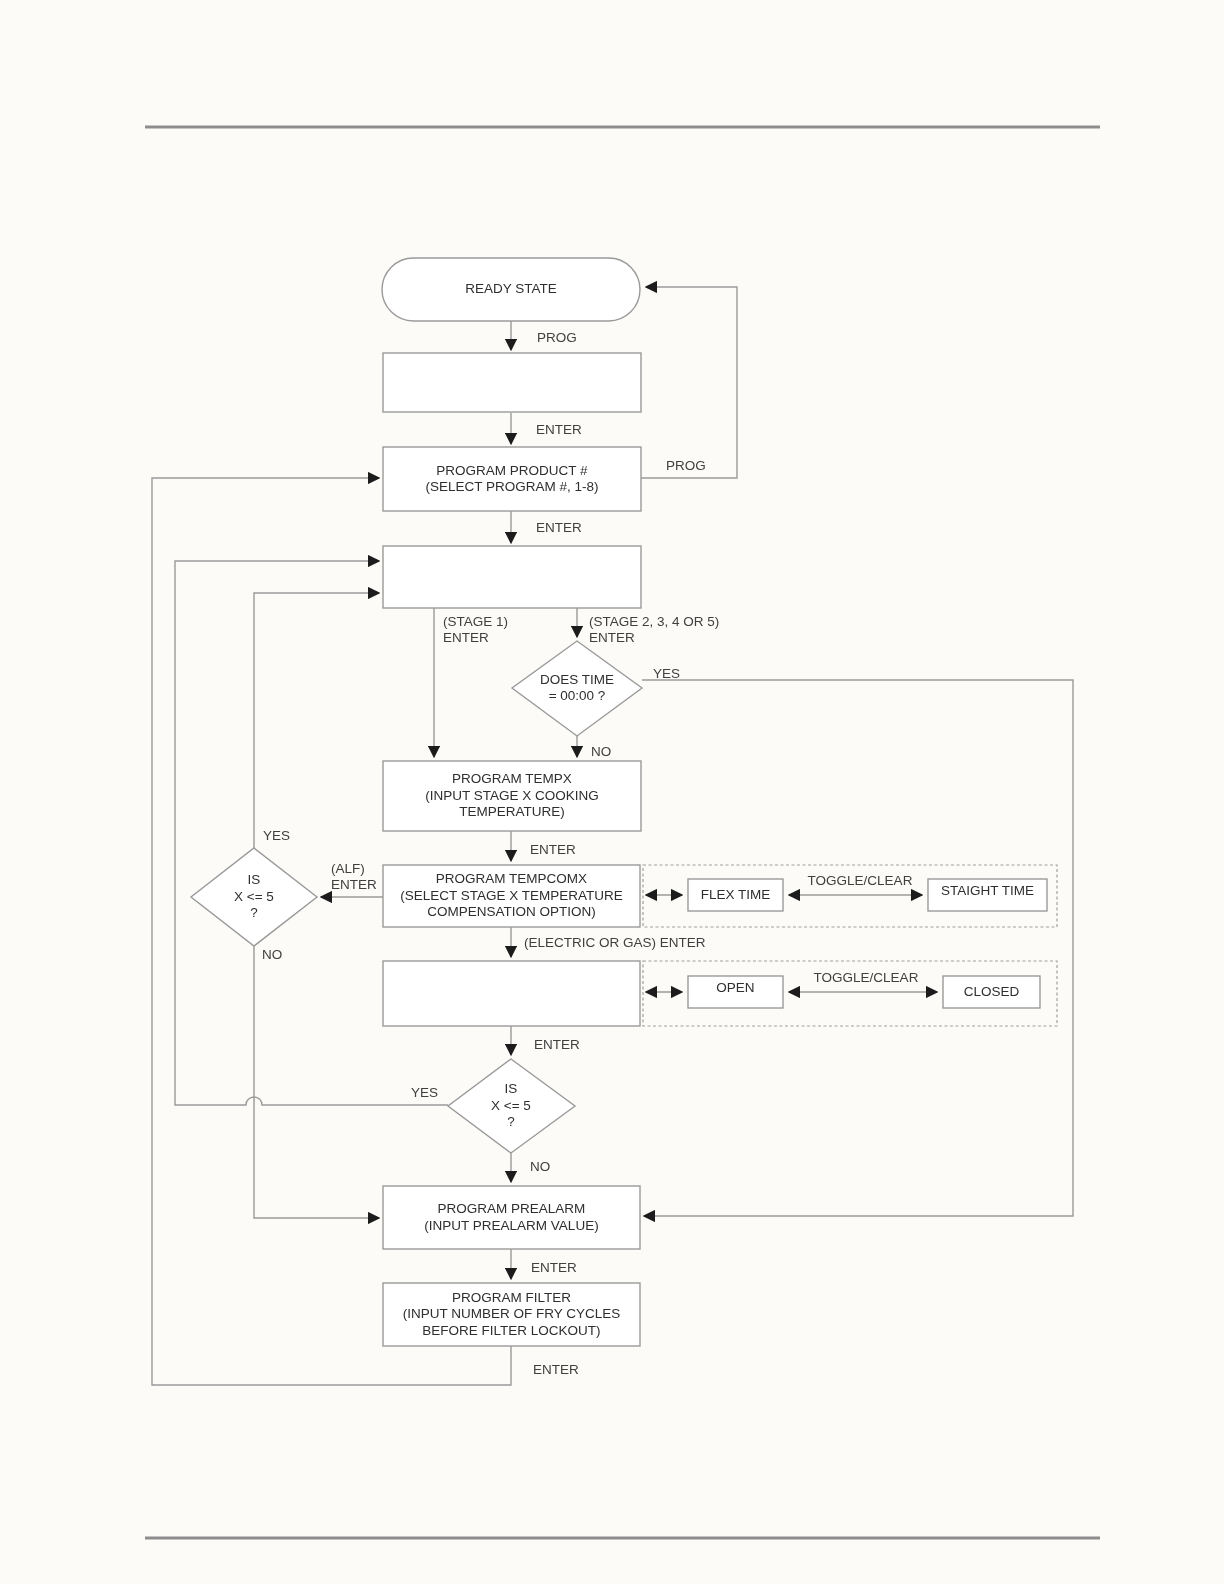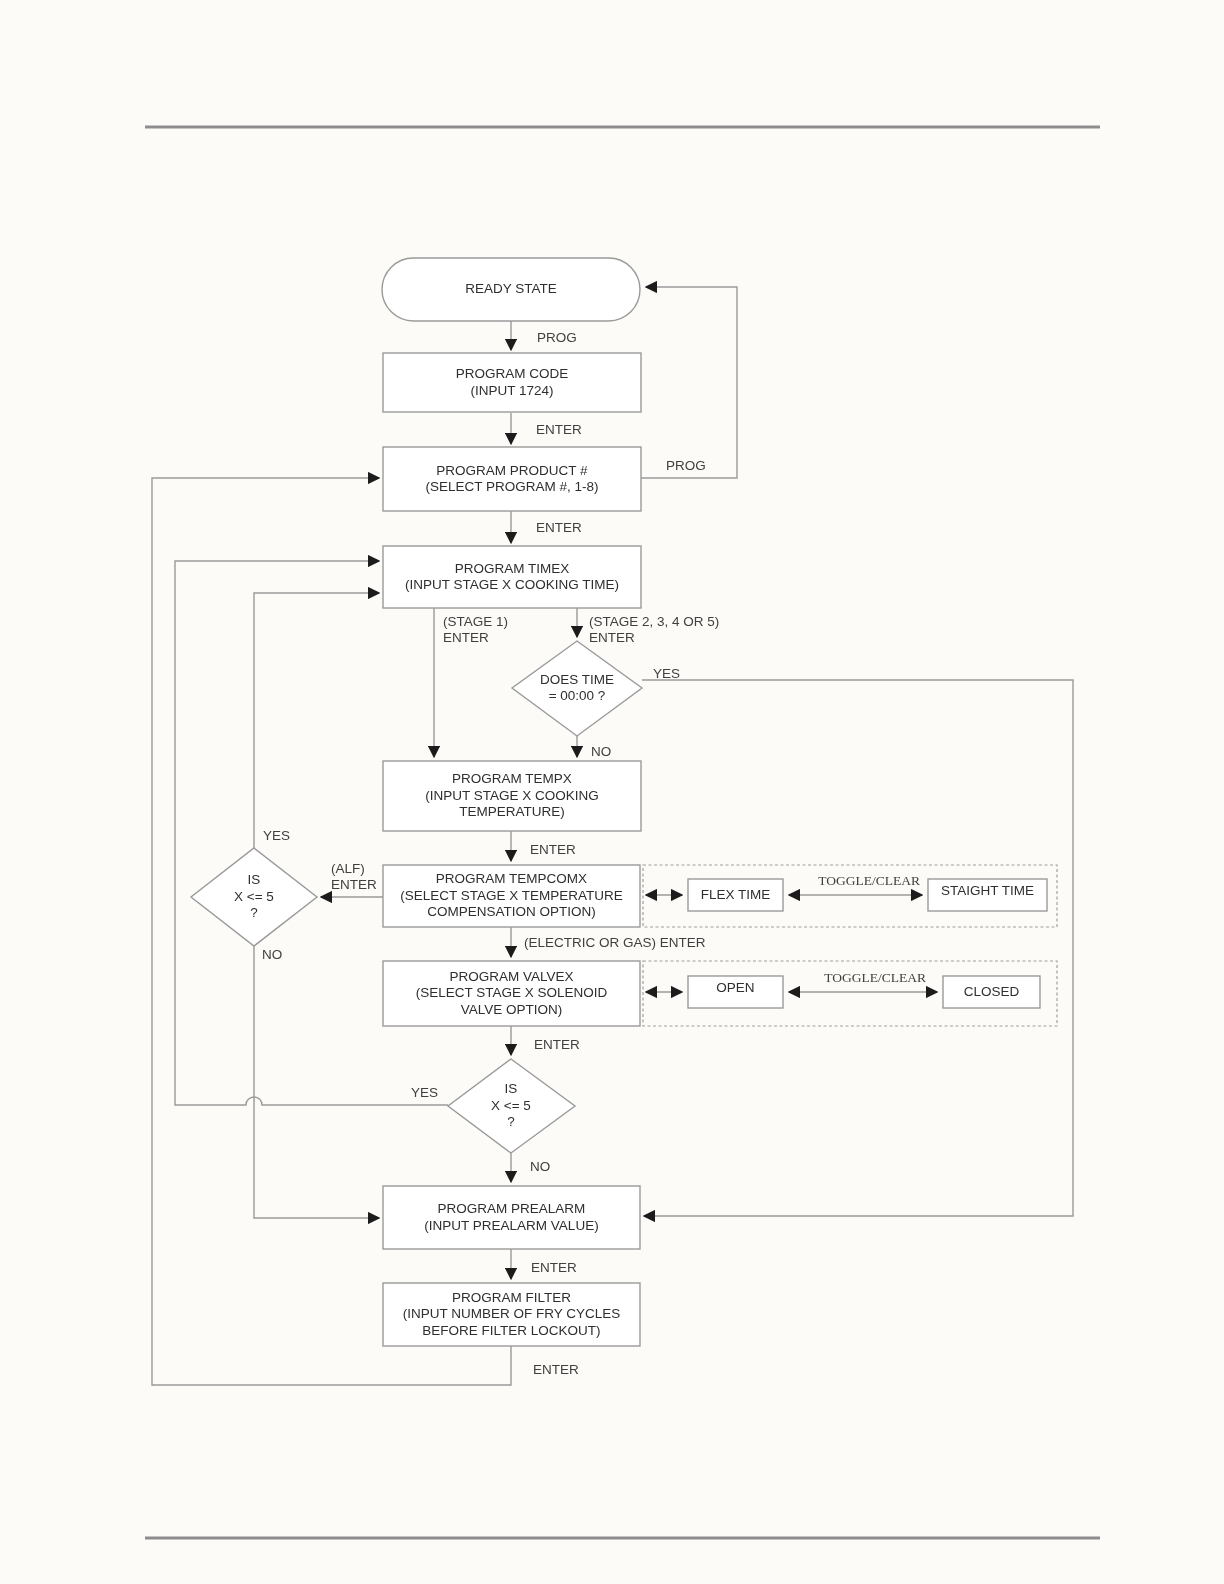--- a/index.html
+++ b/index.html
@@ -14,21 +14,21 @@
   svg.layer{position:absolute;left:0;top:0;}
   .node-label{
     position:absolute;display:flex;align-items:center;justify-content:center;
     text-align:center;white-space:pre-line;
     font-size:13.5px;line-height:16.5px;color:#2f2f2f;
   }
   .edge-label{
     position:absolute;white-space:pre-line;
     font-size:13.5px;line-height:15.5px;color:#404040;text-align:left;
   }
-  .edge-label.center{text-align:right;font-family:Liberation Serif, serif;}
+  .edge-label.center{text-align:center;}
 </style>
 </head>
 <body>
 
 <div id="stage">
 
   <svg class="layer" width="1224" height="1584" viewBox="0 0 1224 1584">
     <defs>
       <marker id="arw" viewBox="0 0 10 10" refX="9" refY="5" markerWidth="9" markerHeight="9" orient="auto-start-reverse">
         <path d="M0 0 L10 5 L0 10 z" fill="#1c1c1c"></path>
@@ -83,39 +83,32 @@
       <rect x="383" y="1267" width="257" height="63"></rect>
     </g>
 
     <g fill="none" stroke="#a0a0a0" stroke-width="1.2" stroke-dasharray="3 2.5">
       <rect x="643" y="849" width="414" height="62"></rect>
       <rect x="643" y="945" width="414" height="65"></rect>
     </g>
   </svg>
 
   <div class="node-label" style="left:382px;top:242px;width:258px;height:63px">READY STATE</div>
-  <div class="node-label" style="left:383px;top:337px;width:258px;height:59px">PROGRAM CODE
-(INPUT 1724)</div>
   <div class="node-label" style="left:383px;top:431px;width:258px;height:64px">PROGRAM PRODUCT #
 (SELECT PROGRAM #, 1-8)</div>
-  <div class="node-label" style="left:383px;top:530px;width:258px;height:62px">PROGRAM TIMEX
-(INPUT STAGE X COOKING TIME)</div>
   <div class="node-label" style="left:507px;top:644px;width:140px;height:56px">DOES TIME
 = 00:00 ?</div>
   <div class="node-label" style="left:383px;top:849px;width:257px;height:62px">PROGRAM TEMPCOMX
 (SELECT STAGE X TEMPERATURE
 COMPENSATION OPTION)</div>
   <div class="node-label" style="left:383px;top:745px;width:258px;height:70px">PROGRAM TEMPX
 (INPUT STAGE X COOKING
 TEMPERATURE)</div>
   <div class="node-label" style="left:688px;top:863px;width:95px;height:32px">FLEX TIME</div>
   <div class="node-label" style="left:928px;top:863px;width:119px;height:24px">STAIGHT TIME</div>
-  <div class="node-label" style="left:383px;top:945px;width:257px;height:65px">PROGRAM VALVEX
-(SELECT STAGE X SOLENOID
-VALVE OPTION)</div>
   <div class="node-label" style="left:688px;top:960px;width:95px;height:24px">OPEN</div>
   <div class="node-label" style="left:943px;top:960px;width:97px;height:32px">CLOSED</div>
   <div class="node-label" style="left:204px;top:853px;width:100px;height:56px">IS
 X &lt;= 5
 ?</div>
   <div class="node-label" style="left:461px;top:1062px;width:100px;height:56px">IS
 X &lt;= 5
 ?</div>
   <div class="node-label" style="left:383px;top:1267px;width:257px;height:63px">PROGRAM FILTER
 (INPUT NUMBER OF FRY CYCLES

